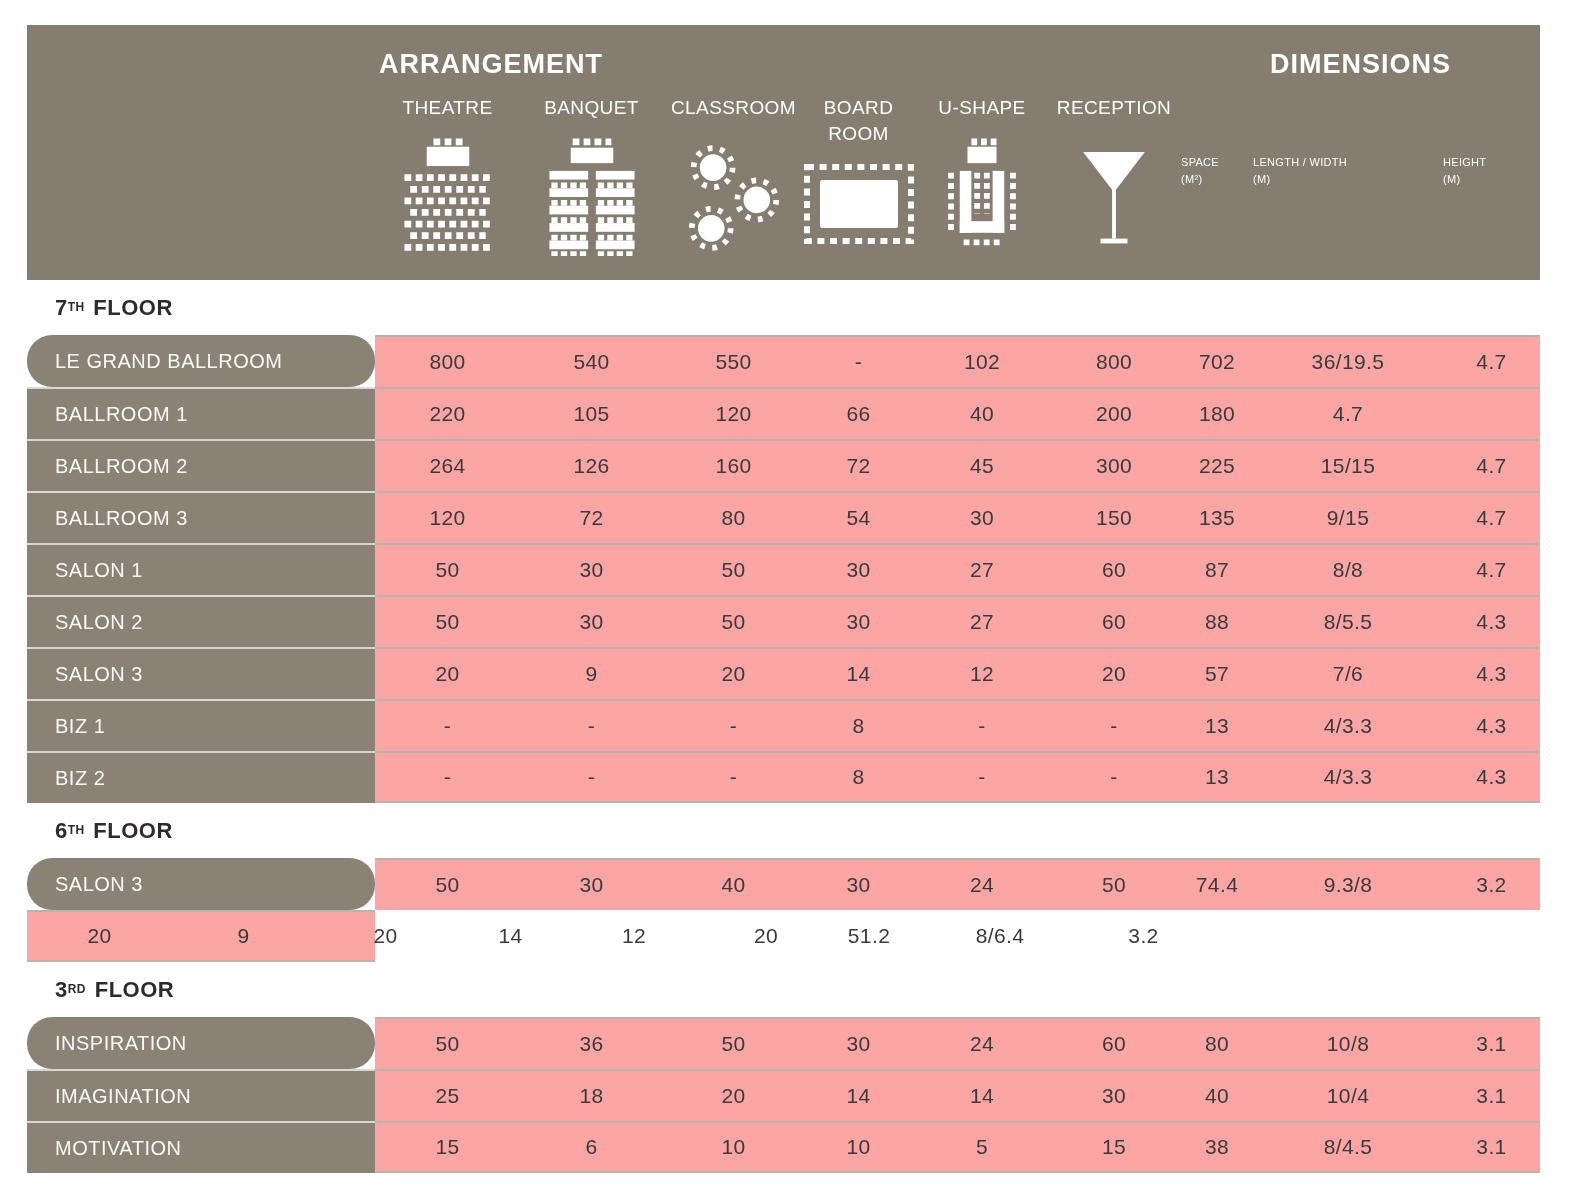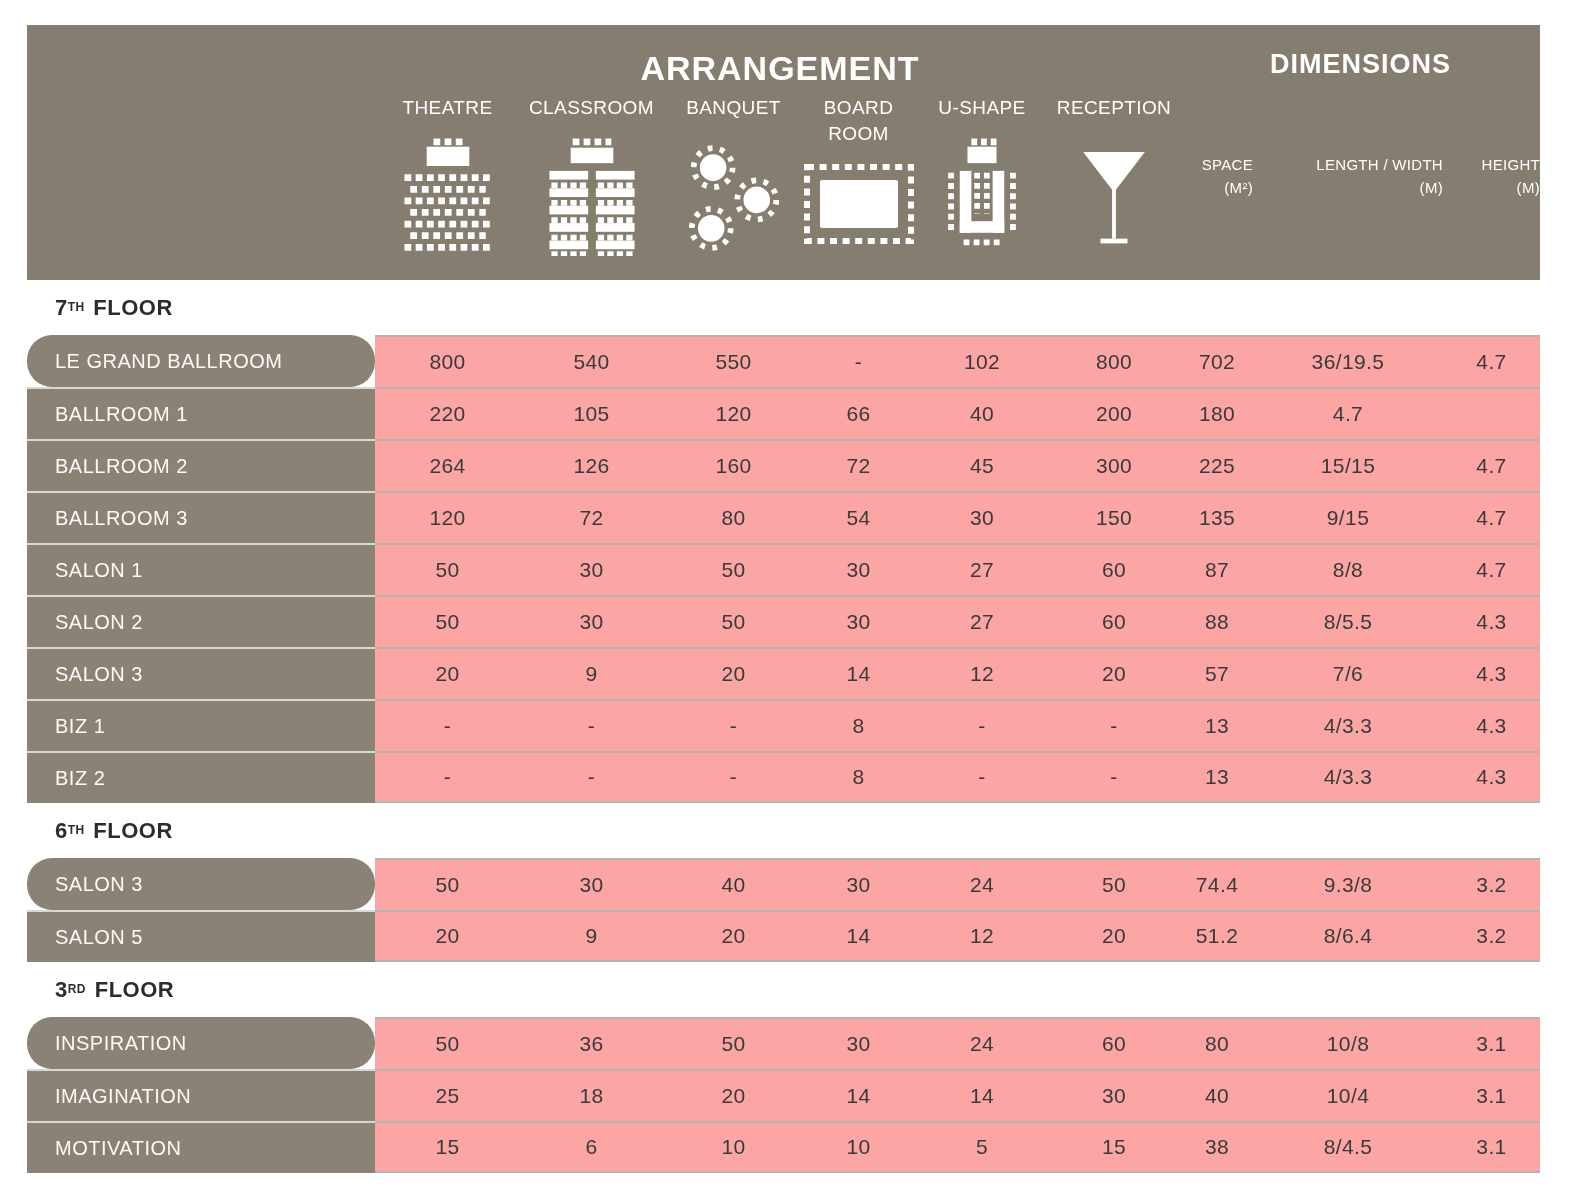--- a/index.html
+++ b/index.html
@@ -20,36 +20,36 @@
   .table{position:absolute;left:27px;top:25px;width:1513px;}
 
   
   .thead{position:relative;height:255px;background:var(--taupe);color:#fff;}
   .title{
     position:absolute;left:28px;top:140px;width:300px;
     font-size:28px;font-weight:bold;line-height:1.32;letter-spacing:.6px;
     white-space:pre-line;
   }
   .thead-right{position:absolute;left:348px;top:0;width:1165px;height:255px;}
-  .group-arr{position:absolute;top:24px;left:4px;width:802px;text-align:center;
-    font-size:34px;font-weight:bold;letter-spacing:1px;}
+  .group-arr{position:absolute;top:24px;left:4px;width:802px;text-align:left;
+    font-size:27px;font-weight:bold;letter-spacing:1px;}
   .group-dim{position:absolute;top:24px;left:806px;width:359px;text-align:center;
     font-size:27px;font-weight:bold;letter-spacing:1px;}
   .cols9{grid-template-columns:137px 151px 133px 117px 130px 134px 72px 190px 97px;}
   .col-labels{position:absolute;top:70px;left:4px;display:grid;width:1161px;}
   .col-label{text-align:center;font-size:19px;letter-spacing:.4px;line-height:1.35;white-space:pre-line;}
   .icons-row{position:absolute;top:112px;left:4px;display:grid;width:1161px;height:143px;}
   .icon-cell{display:flex;justify-content:center;align-items:flex-start;}
   .icon-theatre svg{margin-top:1px;}
   .icon-classroom svg{margin-top:1px;}
   .icon-banquet svg{margin-top:5px;}
   .icon-board svg{margin-top:27px;}
   .icon-ushape svg{margin-top:1px;}
   .icon-reception svg{margin-top:13px;}
-  .dim-label{padding-top:17px;text-align:right;font-size:15px;line-height:1.5;letter-spacing:.3px;}
+  .dim-label{padding-top:17px;text-align:left;font-size:11px;line-height:1.5;letter-spacing:.3px;}
 
   
   .floor-row{display:grid;grid-template-columns:348px 1165px;height:55px;background:#fff;}
   .floor-label{display:flex;align-items:center;padding-left:28px;font-weight:bold;
     font-size:22px;color:var(--floorink);letter-spacing:.5px;}
   .floor-label sup{font-size:12px;vertical-align:super;position:relative;top:-1px;letter-spacing:.3px;}
   .floor-label .fw{margin-left:9px;}
 
   .data-row{display:grid;grid-template-columns:348px 1165px;height:52px;}
   .name-cell{
@@ -71,22 +71,22 @@
   <div class="table">
 
     <div class="thead">
 
       <div class="thead-right">
         <div class="group-arr">ARRANGEMENT</div>
         <div class="group-dim">DIMENSIONS</div>
 
         <div class="col-labels cols9">
           <div class="col-label">THEATRE</div>
+          <div class="col-label">BANQUET</div>
           <div class="col-label">CLASSROOM</div>
-          <div class="col-label">BANQUET</div>
           <div class="col-label">BOARD
 ROOM</div>
           <div class="col-label">U-SHAPE</div>
           <div class="col-label">RECEPTION</div>
           <div class="col-label"></div>
           <div class="col-label"></div>
           <div class="col-label"></div>
         </div>
 
         <div class="icons-row cols9">
@@ -358,21 +358,20 @@
               <div class="cell">40</div>
               <div class="cell">30</div>
               <div class="cell">24</div>
               <div class="cell">50</div>
               <div class="cell">74.4</div>
               <div class="cell">9.3/8</div>
               <div class="cell">3.2</div>
             </div>
           </div>
           <div class="data-row last">
-            <div class="name-cell">SALON 5</div>
             <div class="data-strip cols9">
               <div class="cell">20</div>
               <div class="cell">9</div>
               <div class="cell">20</div>
               <div class="cell">14</div>
               <div class="cell">12</div>
               <div class="cell">20</div>
               <div class="cell">51.2</div>
               <div class="cell">8/6.4</div>
               <div class="cell">3.2</div>

